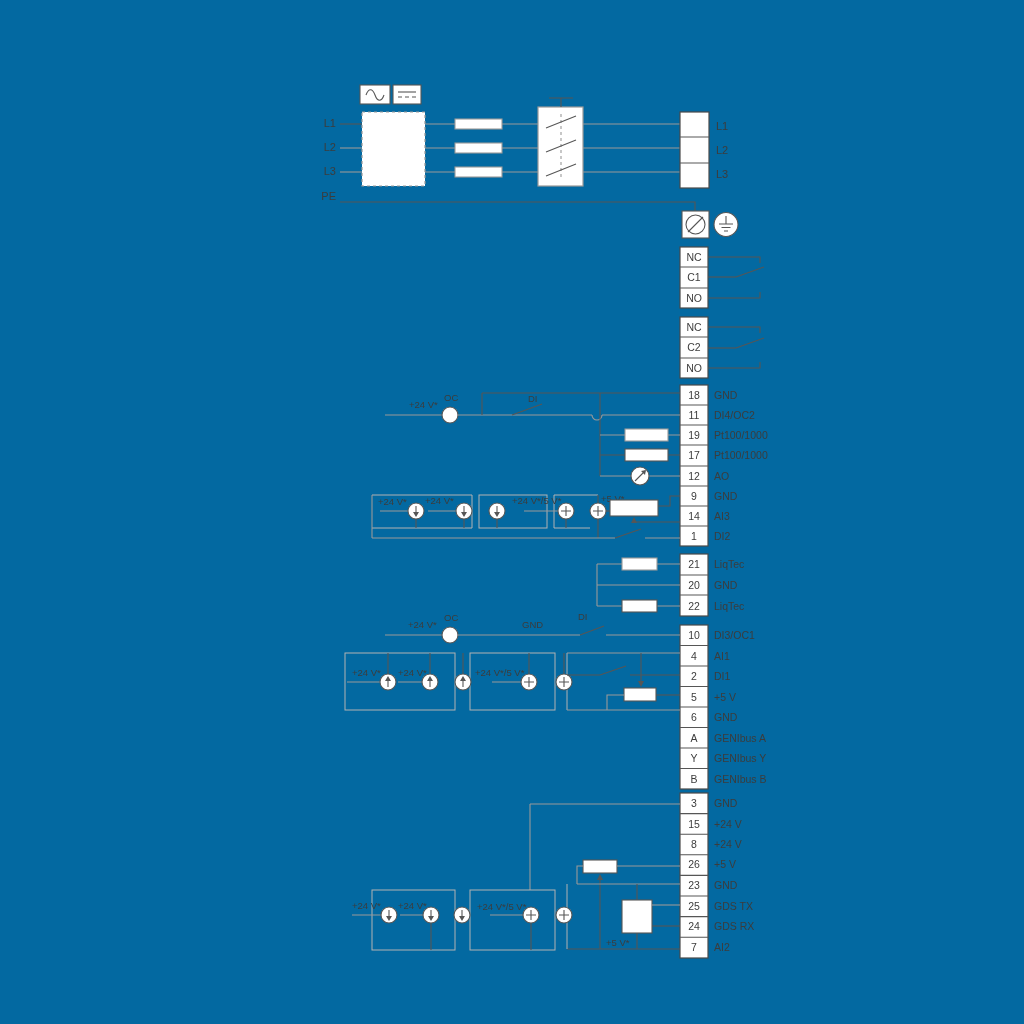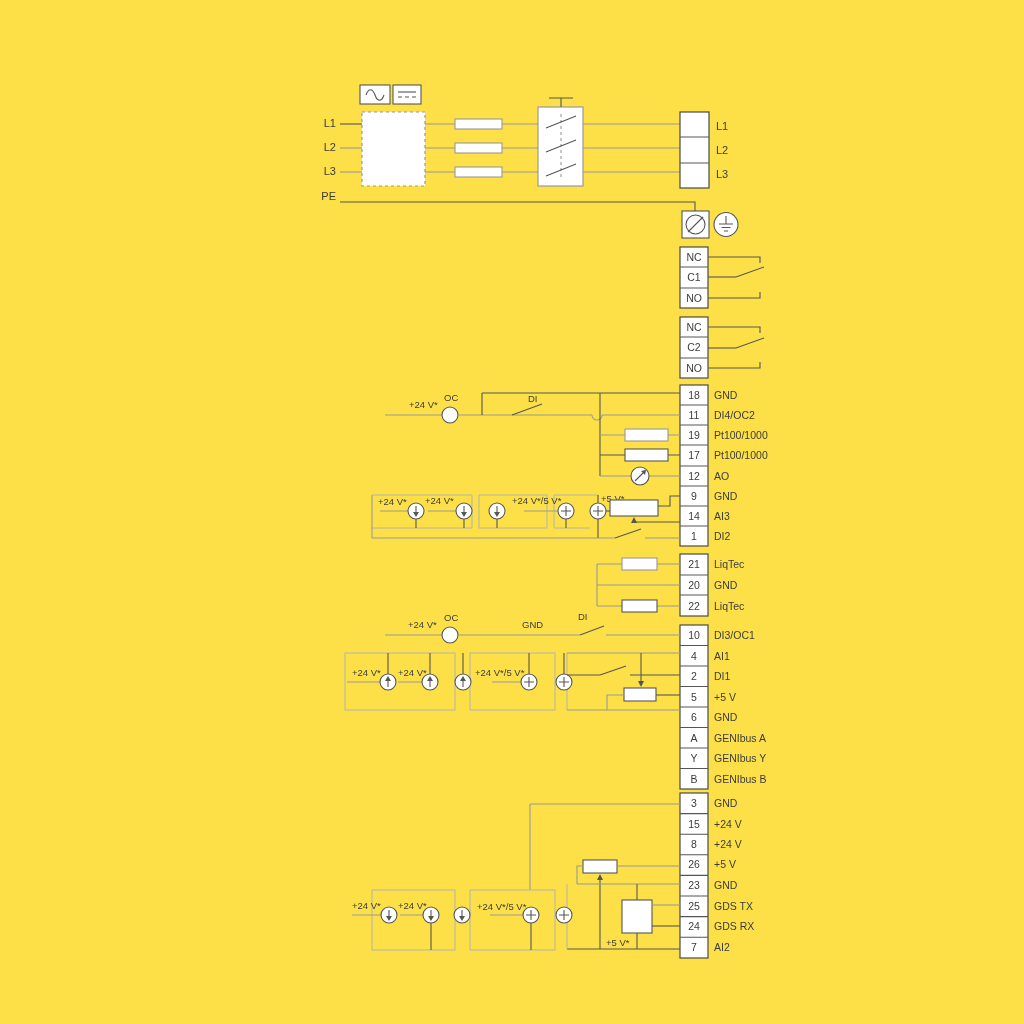--- a/index.html
+++ b/index.html
@@ -1,16 +1,16 @@
 <!DOCTYPE html>
 <html><head>
 <meta charset="utf-8">
 <style>
   html,body{margin:0;padding:0;background:#ffffff;}
-  #stage{width:1024px;height:1024px;position:relative;background:#fde047;}
+  #stage{width:1024px;height:1024px;position:relative;background:#0369a1;}
   svg{position:absolute;left:0;top:0;}
   text{font-family:"Liberation Sans","DejaVu Sans",sans-serif;fill:#3c3c3c;}
   .t11{font-size:11px;}
   .t10{font-size:10.5px;}
   .t9{font-size:9.5px;}
   .wd{stroke:#565656;fill:none;stroke-width:1.1;}
   .wg{stroke:#9a9a9a;fill:none;stroke-width:1.1;}
   .wl{stroke:#b3b3b3;fill:none;stroke-width:1;}
   .box{fill:#fff;stroke:#4a4a4a;stroke-width:1.2;}
   .boxg{fill:#fff;stroke:#9a9a9a;stroke-width:1.2;}

